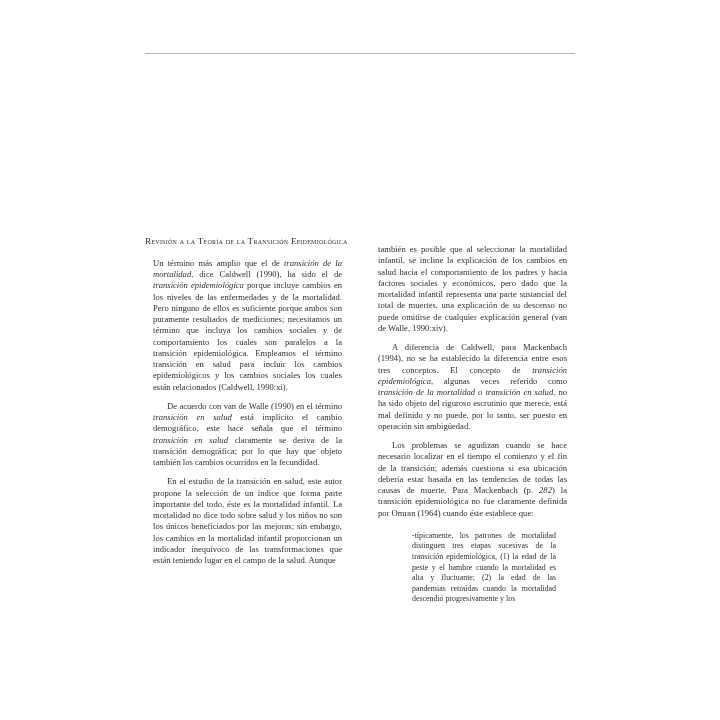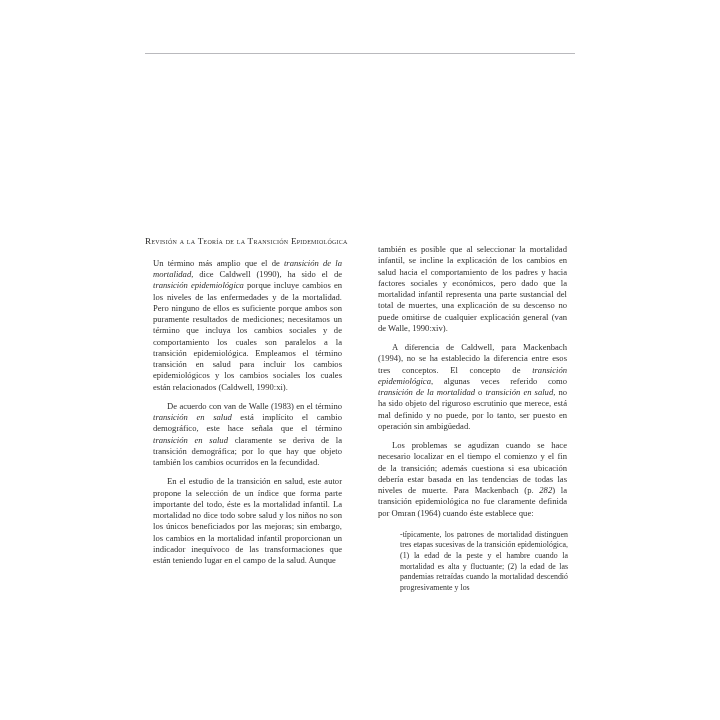--- a/index.html
+++ b/index.html
@@ -93,62 +93,62 @@
     margin: 11px 0 0 0;
     padding: 0;
     width: 168px;
     margin-left: 30px;
     font-size: 7.9px;
     line-height: 10.6px;
     text-align: justify;
     color: #2e2e2d;
   }
   blockquote.quote p {
-    margin: 0;
+    margin: 12px;
   }
 </style>
 </head>
 <body>
 
 <div class="page">
 
   <div class="header-rule"></div>
 
   <div class="content">
 
     <div class="col">
 
       <h2 class="section-title">Revisión a la Teoría de la Transición Epidemiológica</h2>
 
       <p class="body first">
         <span>Un término más amplio que el de </span><em class="it">transición de la mortalidad</em><span>, dice Caldwell (1990), ha sido el de </span><em class="it">transición epidemiológica</em><span> porque incluye cambios en los niveles de las enfermedades y de la mortalidad. Pero ninguno de ellos es suficiente porque ambos son puramente resultados de mediciones; necesitamos un término que incluya los cambios sociales y de comportamiento los cuales son paralelos a la transición epidemiológica. Empleamos el término transición en salud para incluir los cambios epidemiológicos y los cambios sociales los cuales están relacionados (Caldwell, 1990:xi).</span>
       </p>
 
       <p class="body">
-        <span>De acuerdo con van de Walle (1983) en el término </span><em class="it">transición en salud</em><span> está implícito el cambio demográfico, este hace señala que el término </span><em class="it">transición en salud</em><span> claramente se deriva de la transición demográfica; por lo que hay que objeto también los cambios ocurridos en la fecundidad.</span>
+        <span>De acuerdo con van de Walle (1990) en el término </span><em class="it">transición en salud</em><span> está implícito el cambio demográfico, este hace señala que el término </span><em class="it">transición en salud</em><span> claramente se deriva de la transición demográfica; por lo que hay que objeto también los cambios ocurridos en la fecundidad.</span>
       </p>
 
       <p class="body">
         <span>En el estudio de la transición en salud, este autor propone la selección de un índice que forma parte importante del todo, éste es la mortalidad infantil. La mortalidad no dice todo sobre salud y los niños no son los únicos beneficiados por las mejoras; sin embargo, los cambios en la mortalidad infantil proporcionan un indicador inequívoco de las transformaciones que están teniendo lugar en el campo de la salud. Aunque</span>
       </p>
 
     </div>
 
     <div class="col">
 
       <p class="body first">
         <span>también es posible que al seleccionar la mortalidad infantil, se incline la explicación de los cambios en salud hacia el comportamiento de los padres y hacia factores sociales y económicos, pero dado que la mortalidad infantil representa una parte sustancial del total de muertes, una explicación de su descenso no puede omitirse de cualquier explicación general (van de Walle, 1990:xiv).</span>
       </p>
 
       <p class="body">
         <span>A diferencia de Caldwell, para Mackenbach (1994), no se ha establecido la diferencia entre esos tres conceptos. El concepto de </span><em class="it">transición epidemiológica</em><span>, algunas veces referido como </span><em class="it">transición de la mortalidad</em><span> o </span><em class="it">transición en salud</em><span>, no ha sido objeto del riguroso escrutinio que merece, está mal definido y no puede, por lo tanto, ser puesto en operación sin ambigüedad.</span>
       </p>
 
       <p class="body">
-        <span>Los problemas se agudizan cuando se hace necesario localizar en el tiempo el comienzo y el fin de la transición; además cuestiona si esa ubicación debería estar basada en las tendencias de todas las niveles de muerte. Para Mackenbach (p. </span><em class="it">282</em><span>) la transición epidemiológica no fue claramente definida por Omran (1964) cuando éste establece que:</span>
+        <span>Los problemas se agudizan cuando se hace necesario localizar en el tiempo el comienzo y el fin de la transición; además cuestiona si esa ubicación debería estar basada en las tendencias de todas las causas de muerte. Para Mackenbach (p. </span><em class="it">282</em><span>) la transición epidemiológica no fue claramente definida por Omran (1964) cuando éste establece que:</span>
       </p>
 
       <blockquote class="quote">
         <p>-típicamente, los patrones de mortalidad distinguen tres etapas sucesivas de la transición epidemiológica, (1) la edad de la peste y el hambre cuando la mortalidad es alta y fluctuante; (2) la edad de las pandemias retraídas cuando la mortalidad descendió progresivamente y los</p>
       </blockquote>
 
     </div>
 
   </div>
 </div>

